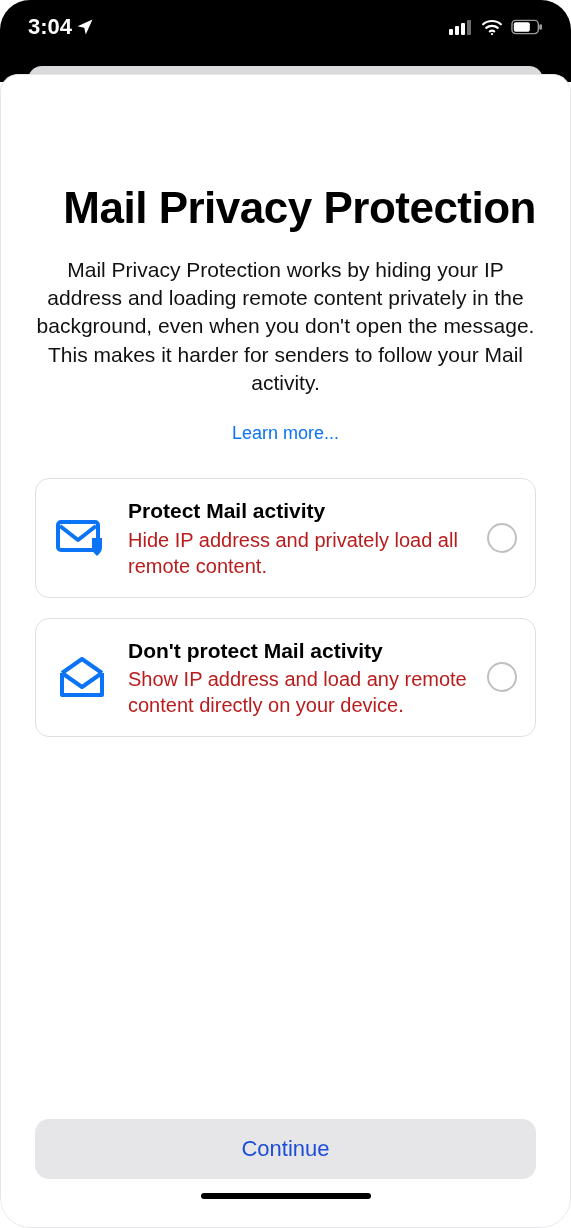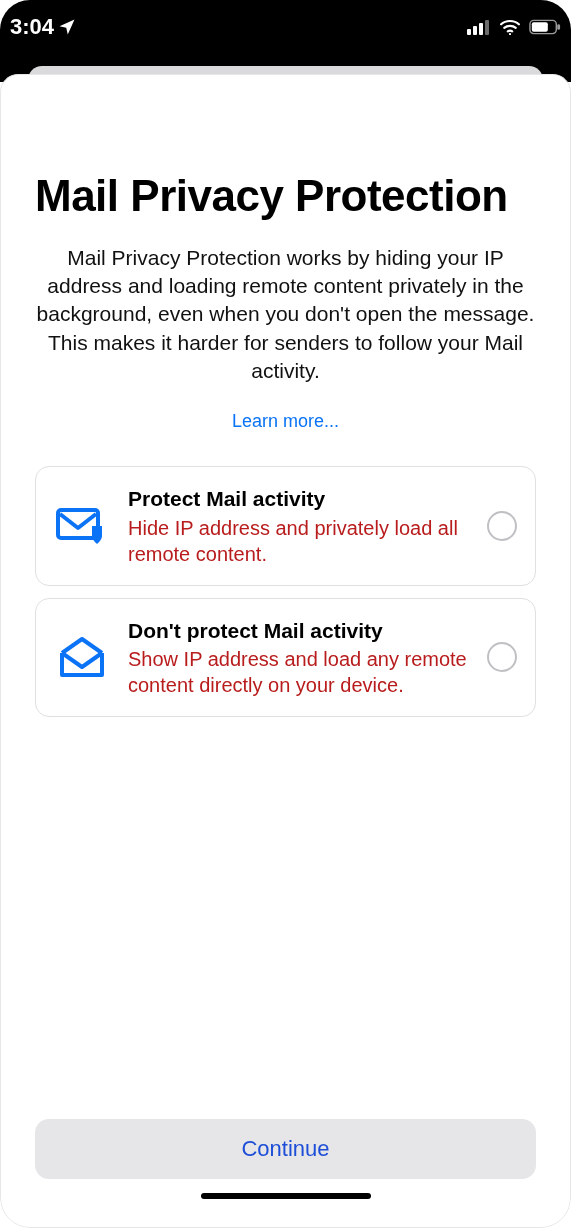--- a/index.html
+++ b/index.html
@@ -13,21 +13,21 @@
       position: relative;
       border-radius: 30px;
     }
     .status-bar {
       background: #000;
       color: #fff;
       height: 54px;
       display: flex;
       align-items: center;
       justify-content: space-between;
-      padding: 0 10px;
+      padding: 0 28px;
       font-size: 22px;
       font-weight: 600;
     }
     .status-left {
       display: flex;
       align-items: center;
       gap: 4px;
     }
     .status-right {
       display: flex;
@@ -56,23 +56,23 @@
       background:#fff;
       border-radius:18px 18px 30px 30px;
       border: 1px solid #e6e6e8;
       padding: 48px 34px 0 34px;
       display:flex;
       flex-direction:column;
     }
     h1.title {
       font-size: 44px;
       font-weight: 700;
-      text-align: left;
+      text-align: right;
       line-height:1.15;
-      margin-top: 48px;
+      margin-top: 60px;
       color:#000;
       letter-spacing:-0.5px;
     }
     p.desc {
       font-size: 21px;
       text-align: center;
       color:#111;
       margin-top: 22px;
       line-height:1.35;
     }
@@ -81,21 +81,21 @@
       text-align:center;
       font-size:18px;
       color:#0b73f5;
       margin-top:26px;
       text-decoration:none;
     }
     .options {
       margin-top:34px;
       display:flex;
       flex-direction:column;
-      gap:12px;
+      gap:20px;
     }
     .option {
       border:1px solid #e0e0e2;
       border-radius:14px;
       padding:18px 18px;
       display:flex;
       align-items:center;
       gap:18px;
     }
     .opt-icon {

